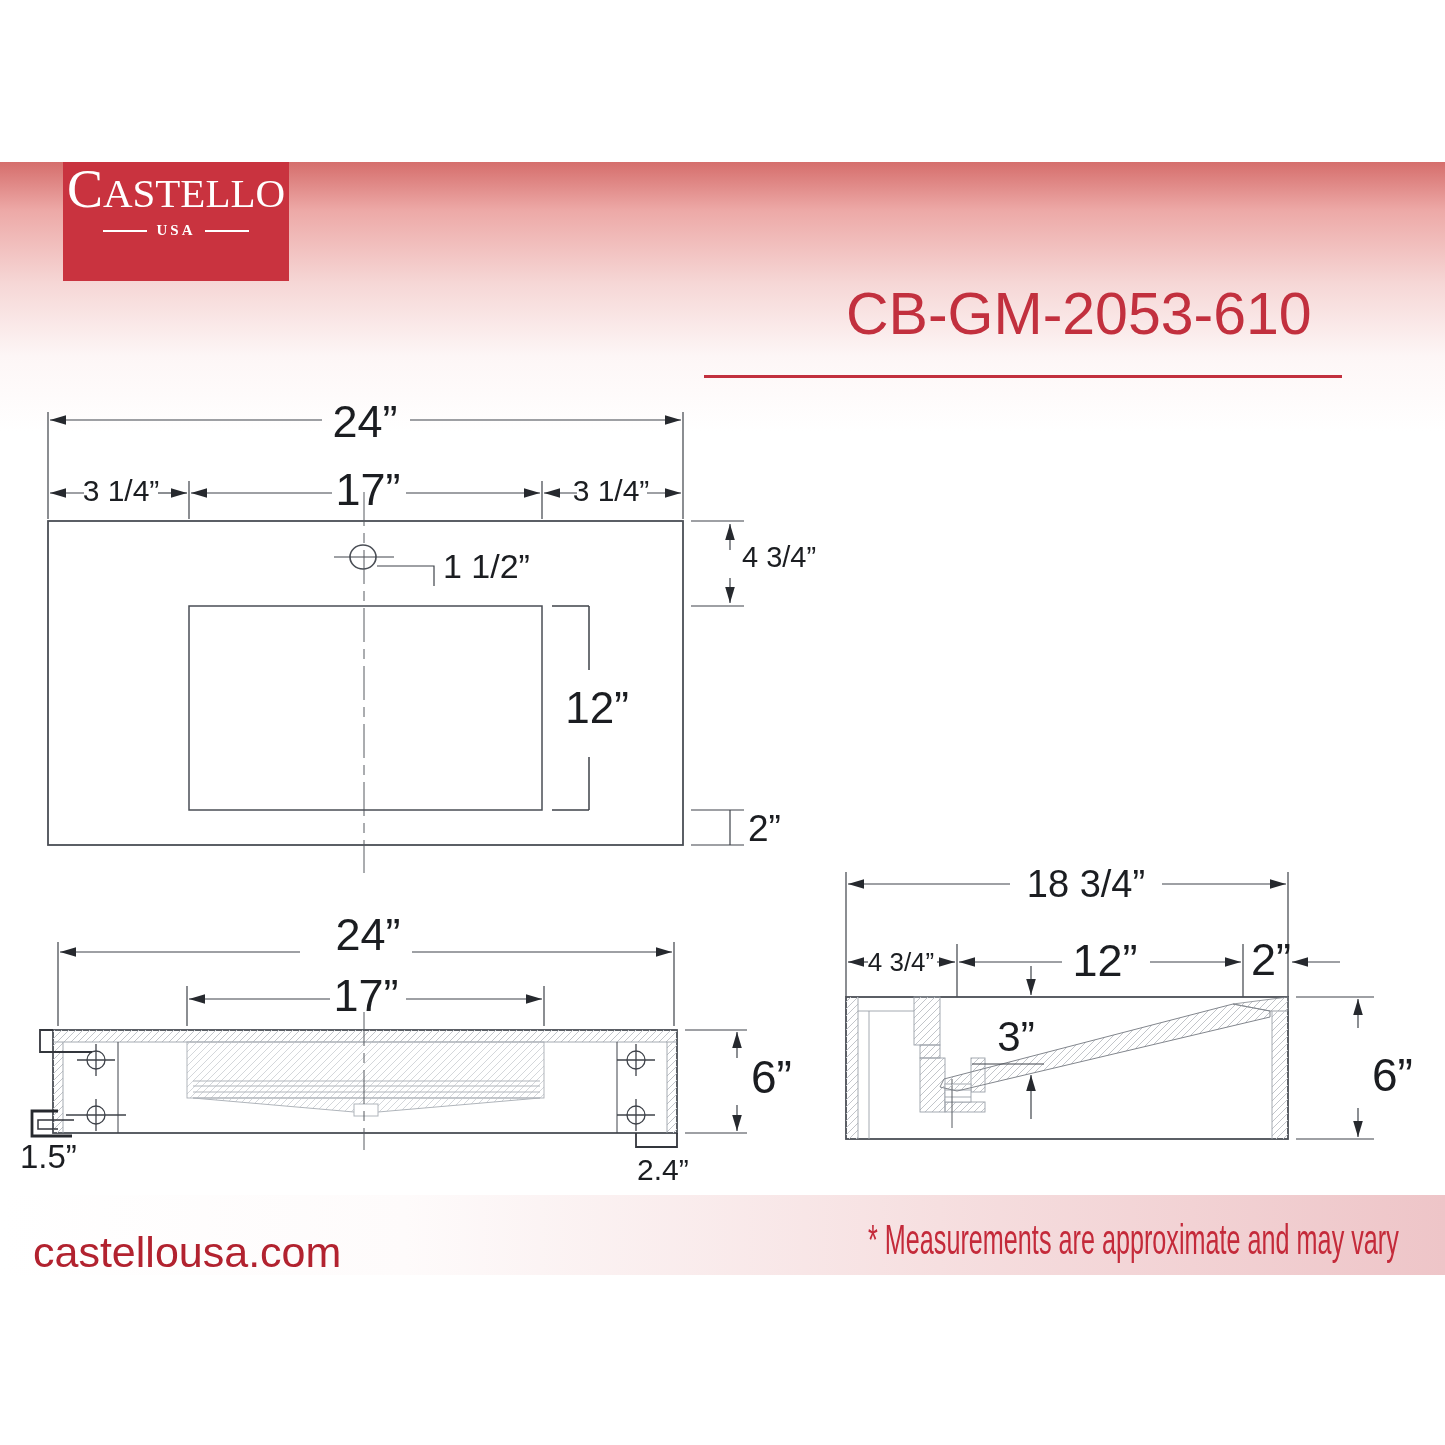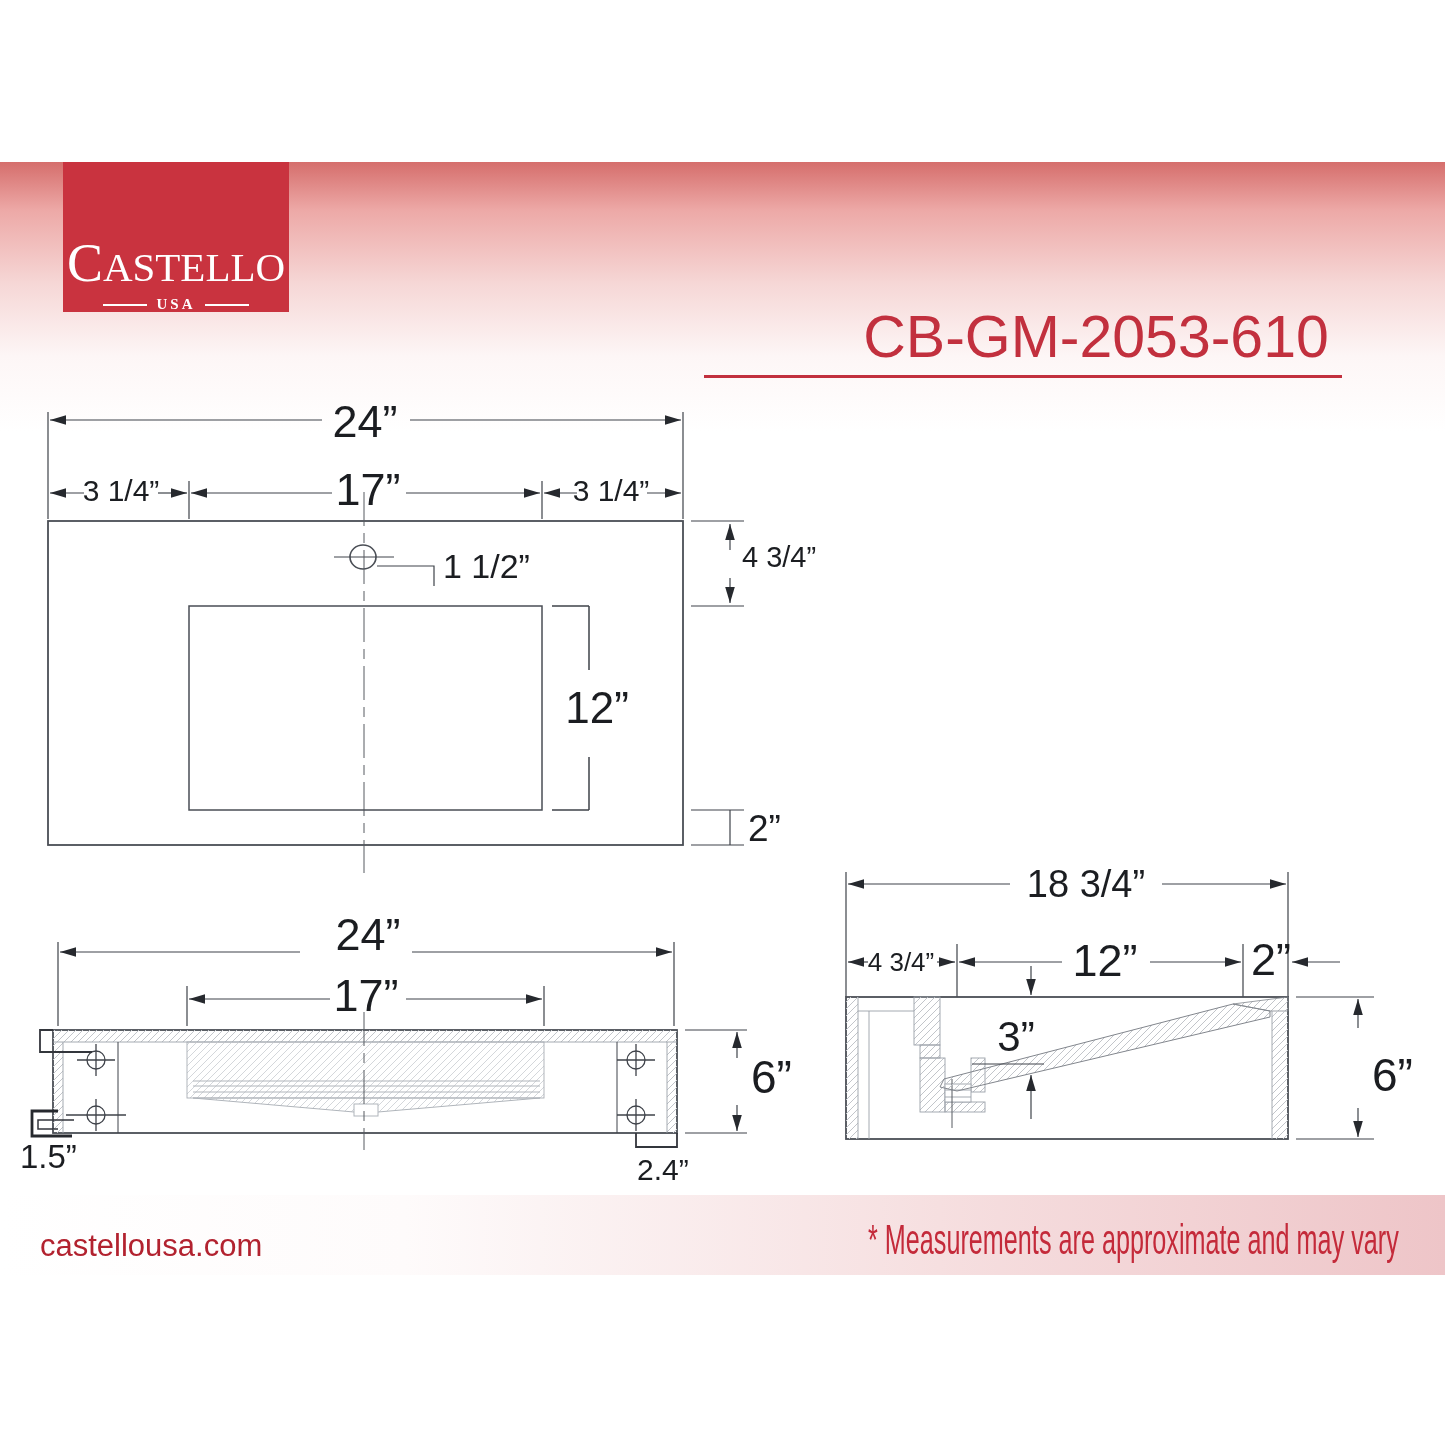--- a/index.html
+++ b/index.html
@@ -1,36 +1,36 @@
 <!DOCTYPE html>
 <html><head>
 <meta charset="utf-8">
 <style>
   html,body{margin:0;padding:0;background:#ffffff;}
   body{width:1445px;height:1445px;position:relative;overflow:hidden;
        font-family:"Liberation Sans", sans-serif;}
   
   .band-top{position:absolute;left:0;top:162px;width:1445px;height:270px;
     background:linear-gradient(180deg,#d56e6c 0%,#eda9a7 18%,#f6d7d6 45%,#fdf6f6 72%,#ffffff 100%);}
-  .logo-box{position:absolute;left:63px;top:162px;width:226px;height:150px;
+  .logo-box{position:absolute;left:63px;top:162px;width:226px;height:119px;
     background:#c9333f;color:#fff;display:flex;flex-direction:column;
-    align-items:center;justify-content:flex-end;}
+    align-items:center;justify-content:flex-start;}
   .logo-brand{font-family:"Liberation Serif", serif;font-size:41px;line-height:1;
     letter-spacing:0px;}
   .logo-brand::first-letter{font-size:54px;}
   .logo-usa-row{display:flex;align-items:center;gap:9px;margin-top:7px;font-weight:bold;}
   .logo-rule{width:44px;height:2px;background:#fff;}
   .logo-usa{font-family:"Liberation Serif", serif;font-size:15px;letter-spacing:3px;line-height:1;}
-  .product-code{position:absolute;left:846px;top:303px;width:500px;text-align:center;
+  .product-code{position:absolute;left:846px;top:280px;width:500px;
     font-size:59px;color:#c2303e;white-space:nowrap;}
   .code-underline{position:absolute;left:704px;top:375px;width:638px;height:3px;background:#c2303e;}
   
   .band-bottom{position:absolute;left:0;top:1195px;width:1445px;height:80px;
     background:linear-gradient(90deg,#ffffff 0%,#fefbfb 28%,#f6dfe0 65%,#eec5c8 100%);}
-  .website{position:absolute;left:40px;top:1228px;font-size:31px;color:#b2222f;}
+  .website{position:absolute;left:33px;top:1228px;font-size:43px;color:#b2222f;}
   .disclaimer{position:absolute;left:868px;top:1216px;font-size:42px;color:#c42a3a;
     transform:scaleX(0.60);transform-origin:left top;white-space:nowrap;}
   
   svg.sheet{position:absolute;left:0;top:0;}
   svg text{fill:#1b1d21;font-family:"Liberation Sans", sans-serif;}
 </style>
 </head>
 <body>
 
 <div class="band-top"></div>

